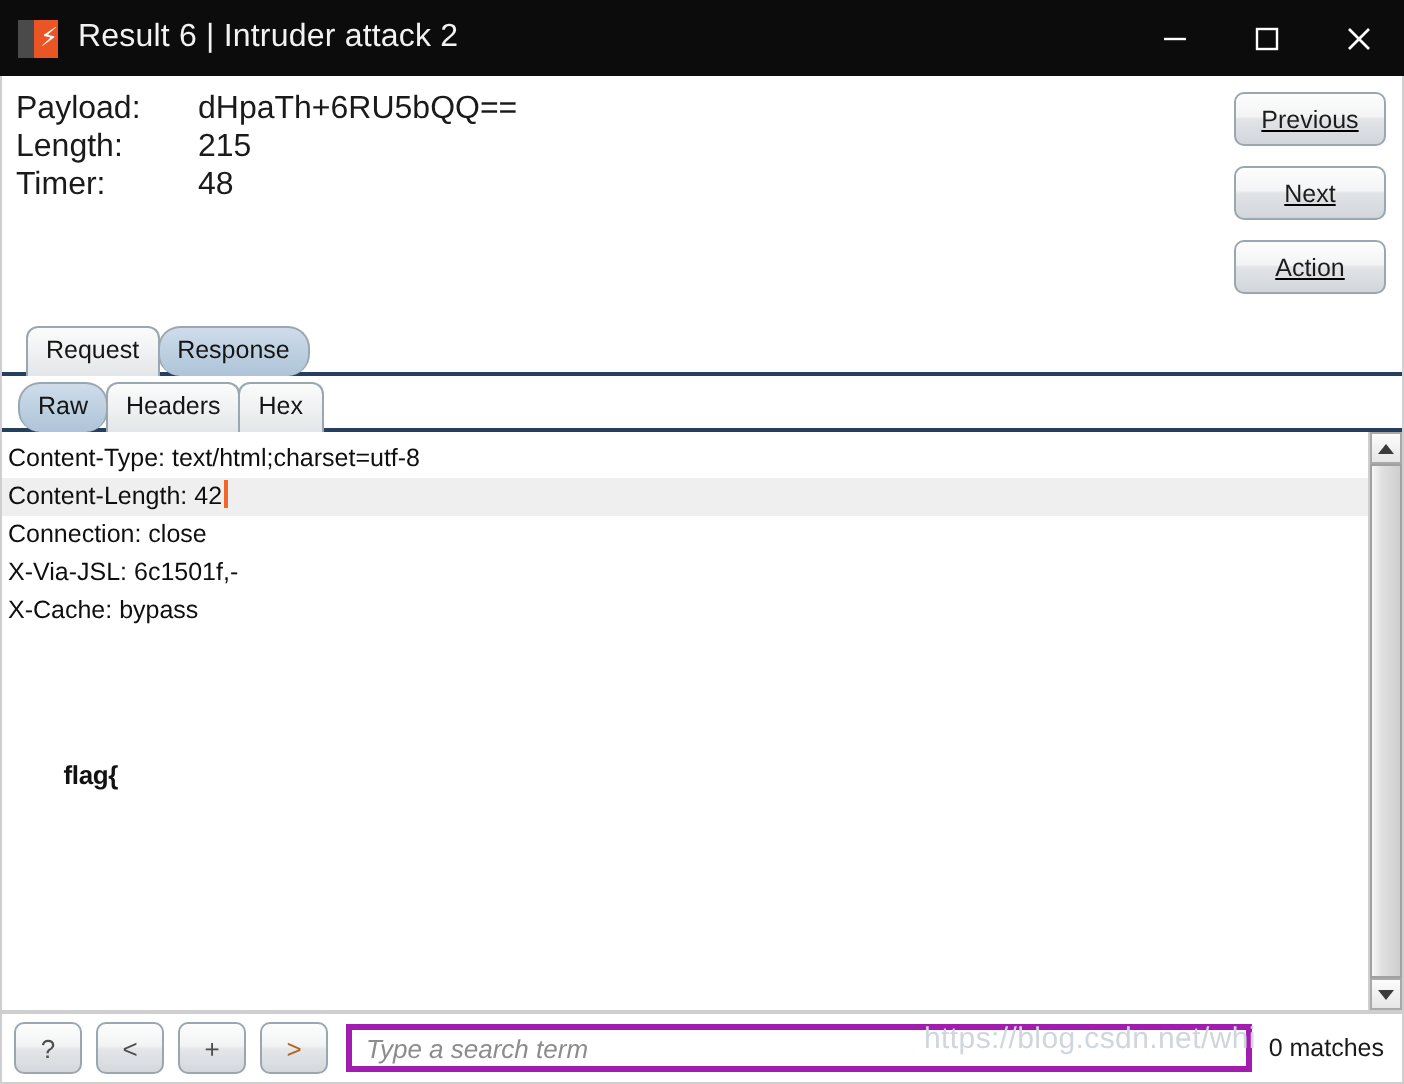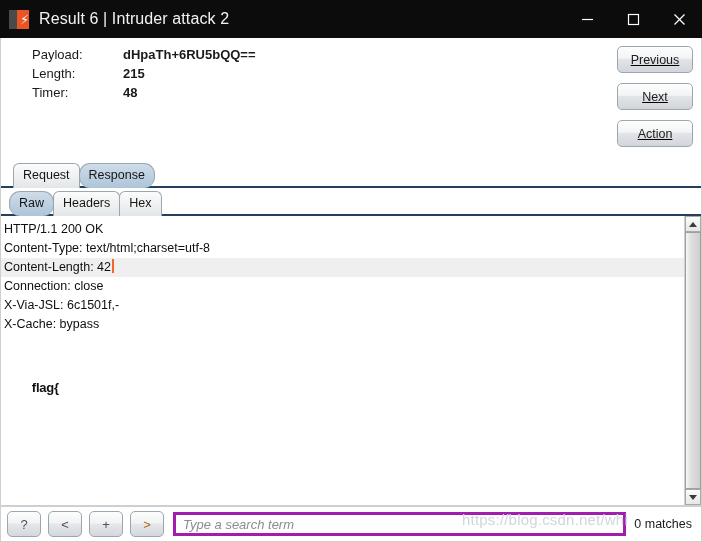--- a/index.html
+++ b/index.html
@@ -82,31 +82,30 @@
     height: 122px;
     background: #ffffff;
     position: relative;
     border-left: 1px solid #cfcfcf;
     border-right: 1px solid #cfcfcf;
     box-sizing: border-box;
   }
   .info-rows {
     position: absolute;
     left: 7px; top: 7px;
-    font-size: 13px;
+    font-size: 16px;
     color: #1a1a1a;
-    margin-left: 24px;
   }
   .info-row {
     display: flex;
     height: 19px;
     line-height: 19px;
   }
   .info-label { width: 91px; flex: 0 0 auto; }
-  .info-value { white-space: nowrap; font-weight: bold; }
+  .info-value { white-space: nowrap; }
 
   .side-buttons {
     position: absolute;
     right: 8px; top: 8px;
     width: 76px;
     display: flex;
     flex-direction: column;
     gap: 10px;
     text-decoration: underline;
   }
@@ -391,21 +390,20 @@
     <div class="tab-divider"></div>
     <div class="tabs tabs-inner-pos">
       <div class="tab selected">Raw</div>
       <div class="tab">Headers</div>
       <div class="tab">Hex</div>
     </div>
   </div>
 
   <div class="body-area">
     <div class="code">
-      <div class="code-line">HTTP/1.1 200 OK</div>
       <div class="code-line">Content-Type: text/html;charset=utf-8</div>
       <div class="code-line highlight"><span>Content-Length: 42</span><span class="caret"></span></div>
       <div class="code-line">Connection: close</div>
       <div class="code-line">X-Via-JSL: 6c1501f,-</div>
       <div class="code-line">X-Cache: bypass</div>
 
       <div class="flag-line">
         <span class="flag-text">flag{</span>
       </div>
     </div>

